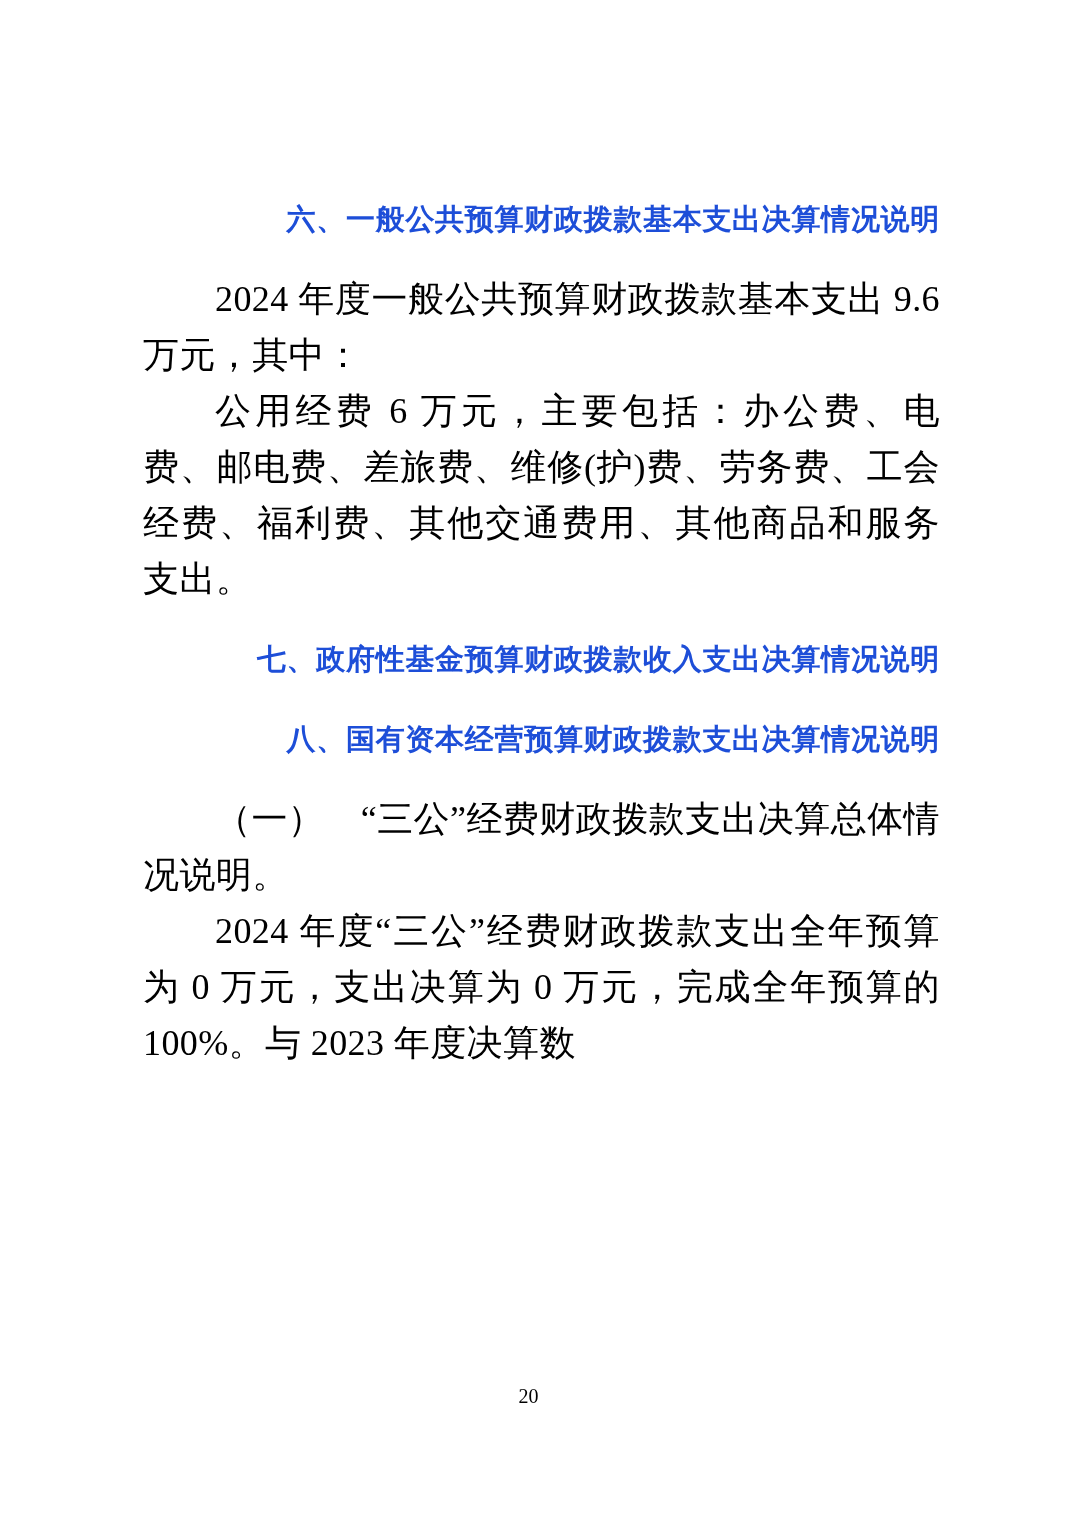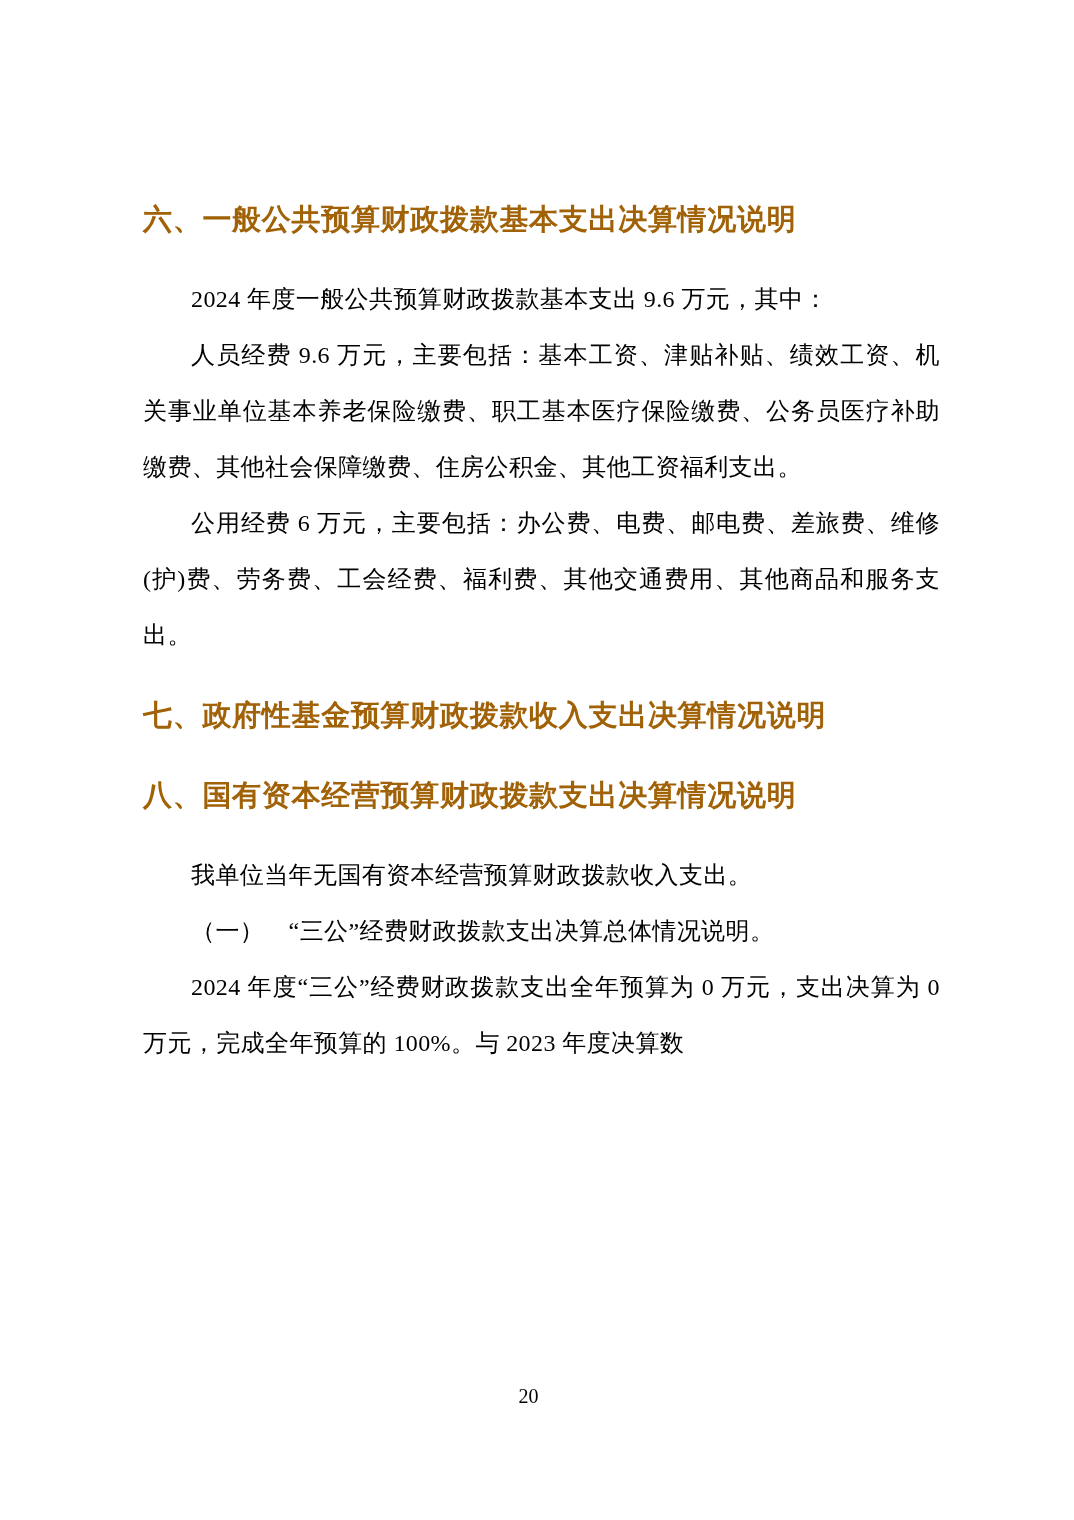--- a/index.html
+++ b/index.html
@@ -21,29 +21,29 @@
     left: 143px;
     width: 797px;
   }
   .sec-heading {
     font-family: "Liberation Sans", "DejaVu Sans", sans-serif;
     font-weight: bold;
     font-size: 29px;
     line-height: 56px;
     letter-spacing: 0.7px;
     margin: 24px 0 24px 0;
-    text-align: left;
-    color: #a16207;
+    text-align: right;
+    color: #1d4ed8;
   }
   .sec-heading.first {
     margin-top: 0;
   }
   .body-para {
     font-family: "Liberation Serif", "DejaVu Serif", serif;
-    font-size: 24px;
+    font-size: 36px;
     line-height: 56px;
     letter-spacing: 0.4px;
     text-align: justify;
     text-indent: 2em;
     margin: 0;
     color: #000000;
   }
   .page-footer {
     position: absolute;
     top: 1384px;
@@ -60,30 +60,28 @@
 </style>
 </head>
 <body>
 
 <main class="doc-content">
 
   <h2 class="sec-heading first">六、一般公共预算财政拨款基本支出决算情况说明</h2>
 
   <p class="body-para">2024 年度一般公共预算财政拨款基本支出 9.6 万元，其中：</p>
 
-  <p class="body-para">人员经费 9.6 万元，主要包括：基本工资、津贴补贴、绩效工资、机关事业单位基本养老保险缴费、职工基本医疗保险缴费、公务员医疗补助缴费、其他社会保障缴费、住房公积金、其他工资福利支出。</p>
 
   <p class="body-para">公用经费 6 万元，主要包括：办公费、电费、邮电费、差旅费、维修(护)费、劳务费、工会经费、福利费、其他交通费用、其他商品和服务支出。</p>
 
   <h2 class="sec-heading">七、政府性基金预算财政拨款收入支出决算情况说明</h2>
 
 
   <h2 class="sec-heading">八、国有资本经营预算财政拨款支出决算情况说明</h2>
 
-  <p class="body-para">我单位当年无国有资本经营预算财政拨款收入支出。</p>
 
 
   <p class="body-para">（一）　“三公”经费财政拨款支出决算总体情况说明。</p>
 
   <p class="body-para">2024 年度“三公”经费财政拨款支出全年预算为 0 万元，支出决算为 0 万元，完成全年预算的 100%。与 2023 年度决算数</p>
 
 </main>
 
 <footer class="page-footer">
   <span class="page-number">20</span>

